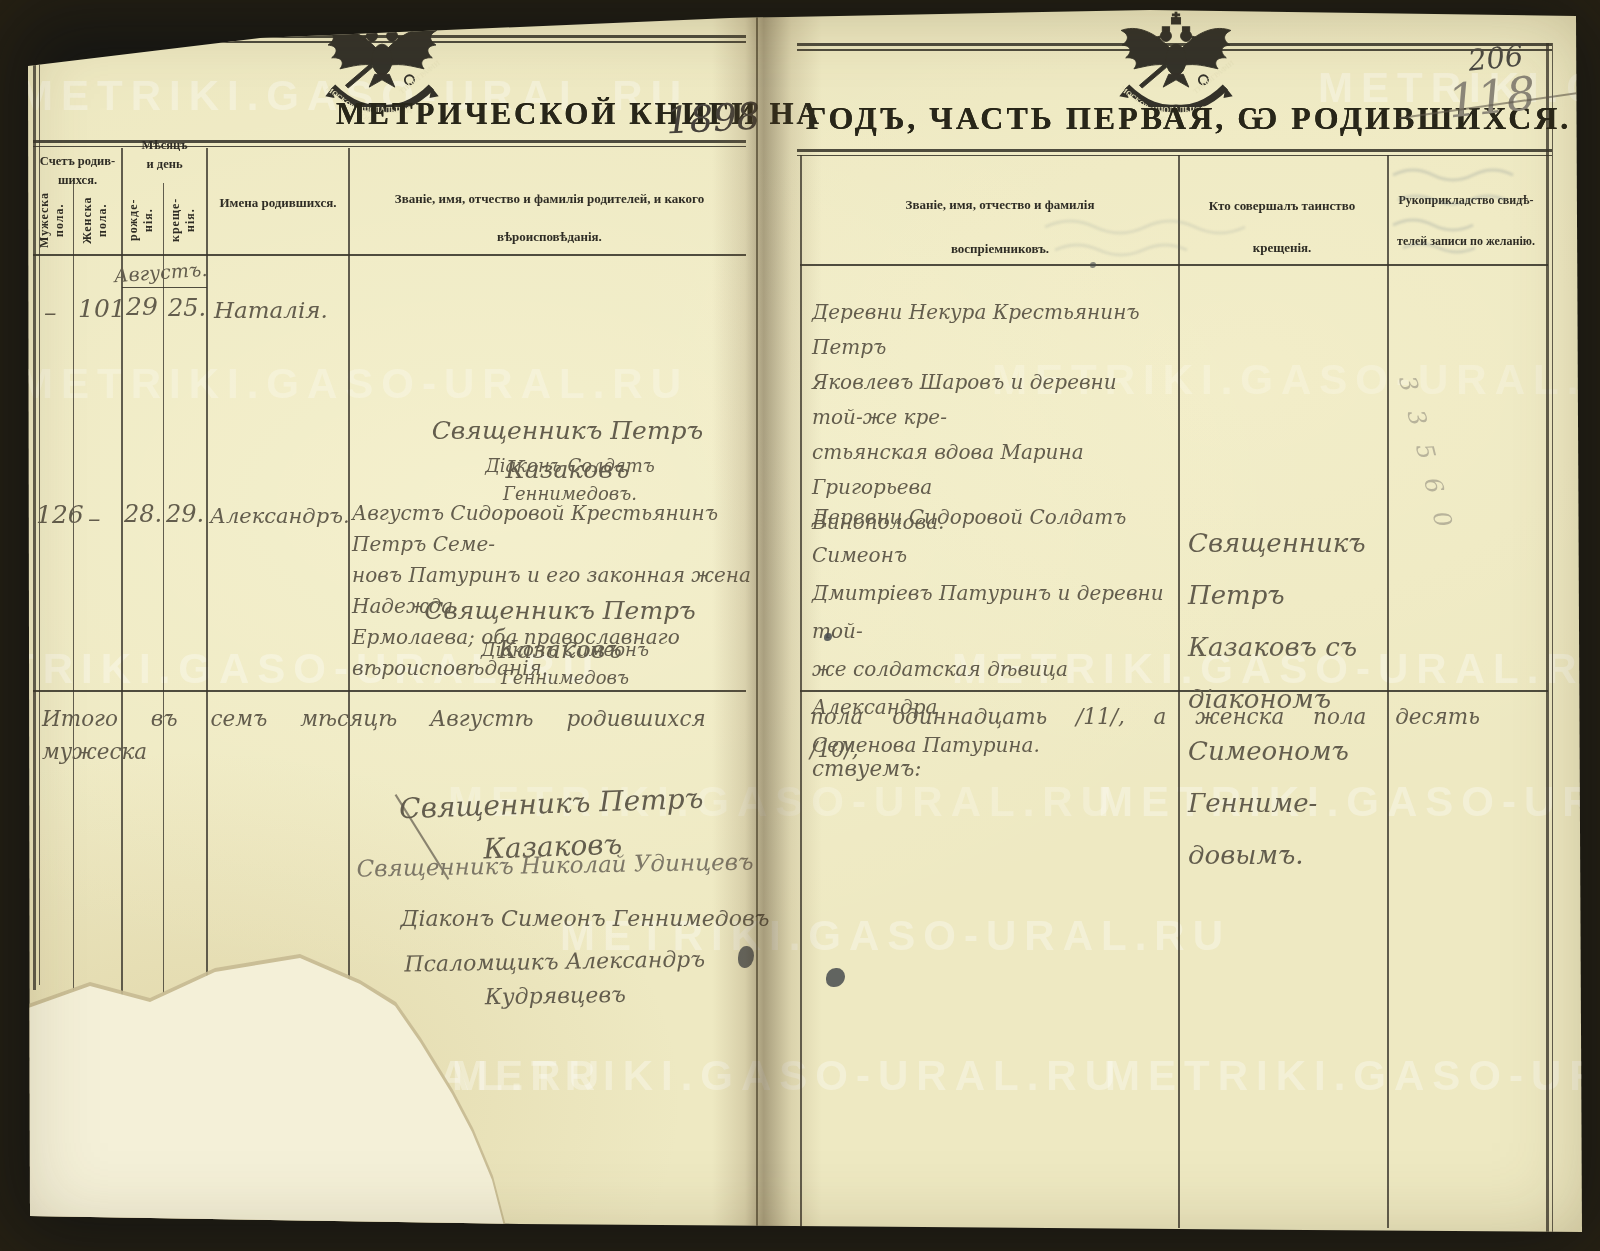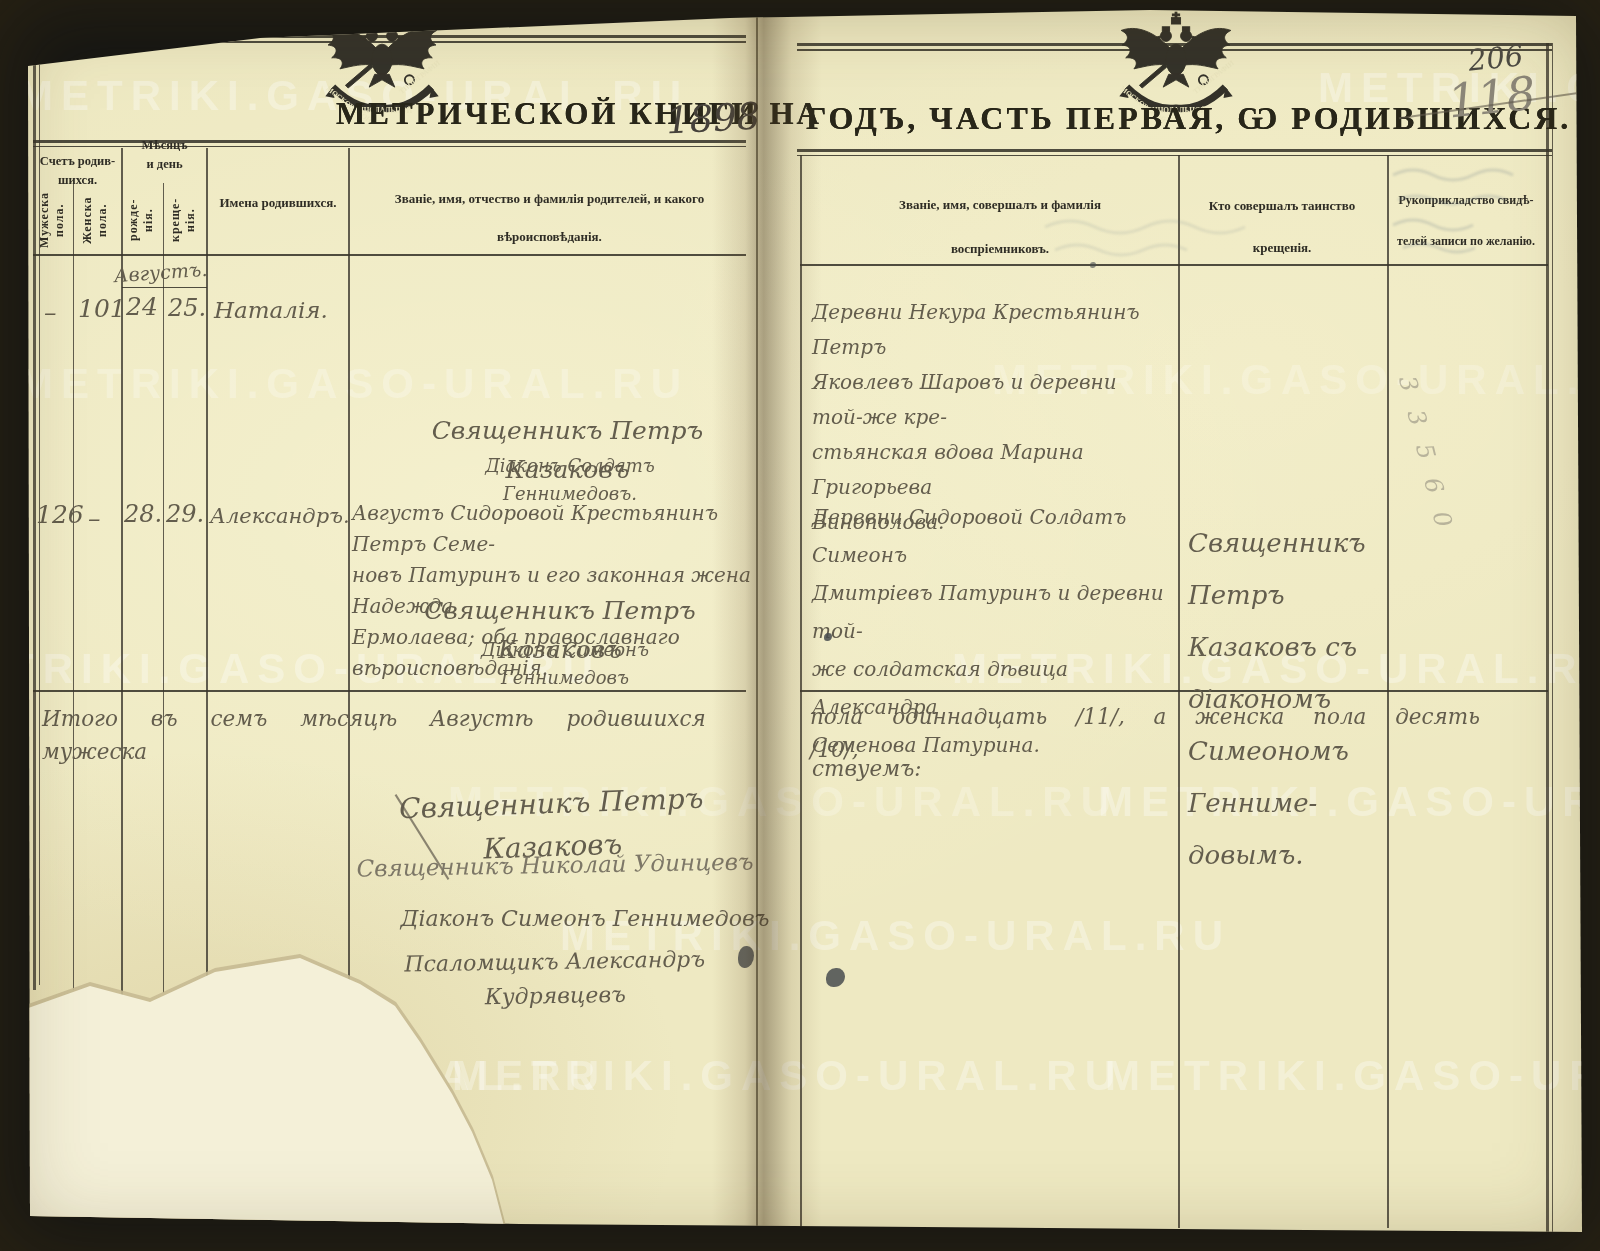--- a/index.html
+++ b/index.html
@@ -158,32 +158,32 @@
     <div class="print" style="left:122px;top:136px;width:85px;font-size:12.5px;line-height:1.5">Мѣсяцъ
 и день</div>
     <div class="vlabel" style="left:126px;top:188px;height:64px;width:32px">рожде-
 нія.</div>
     <div class="vlabel" style="left:168px;top:188px;height:64px;width:32px">креще-
 нія.</div>
     <div class="print" style="left:212px;top:195px;width:132px;font-size:13px">Имена родившихся.</div>
     <div class="print" style="left:362px;top:180px;width:375px;font-size:13px;line-height:2.9">Званіе, имя, отчество и фамилія родителей, и какого
 вѣроисповѣданія.</div>
 
-    <div class="print" style="left:840px;top:183px;width:320px;font-size:13px;line-height:3.4">Званіе, имя, совершалъ и фамилія
+    <div class="print" style="left:840px;top:183px;width:320px;font-size:13px;line-height:3.4">Званіе, имя, отчество и фамилія
 воспріемниковъ.</div>
     <div class="print" style="left:1392px;top:180px;width:148px;font-size:12px;line-height:3.4">Рукоприкладство свидѣ-
 телей записи по желанію.</div>
     <div class="print" style="left:1182px;top:185px;width:200px;font-size:13px;line-height:3.2">Кто совершалъ таинство
 крещенія.</div>
 
     <span class="hw" style="left:114px;top:258px;font-size:19px;transform:rotate(-4deg)">Августъ.</span>
 
     <span class="hw" style="left:44px;top:294px;font-size:25px">–</span>
     <span class="hw" style="left:78px;top:290px;font-size:25px">101</span>
-    <span class="hw" style="left:126px;top:288px;font-size:25px">24</span>
+    <span class="hw" style="left:126px;top:288px;font-size:25px">29</span>
     <span class="hw" style="left:168px;top:290px;font-size:24px">25.</span>
     <span class="hw" style="left:214px;top:293px;font-size:23px">Наталія.</span>
     <div class="hw c" style="left:395px;top:412px;width:345px;font-size:25px">Священникъ Петръ Казаковъ</div>
     <div class="hw c" style="left:420px;top:452px;width:300px;font-size:18px">Діаконъ Солдатъ Геннимедовъ.</div>
     <div class="hw" style="left:812px;top:295px;width:340px;font-size:20px;line-height:1.75">Деревни Некура Крестьянинъ Петръ
 Яковлевъ Шаровъ и деревни той-же кре-
 стьянская вдова Марина Григорьева
 Винополова.</div>
 
     <span class="hw" style="left:36px;top:496px;font-size:25px">126</span>

